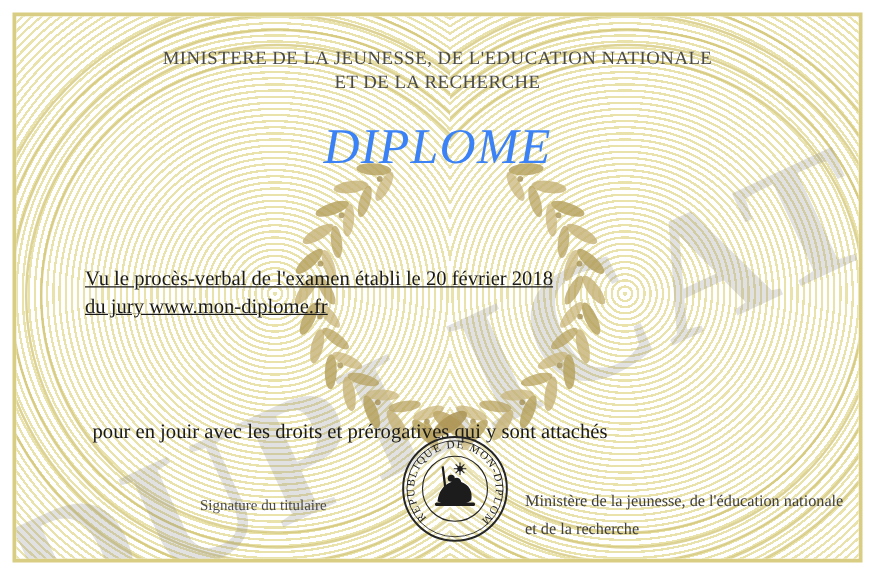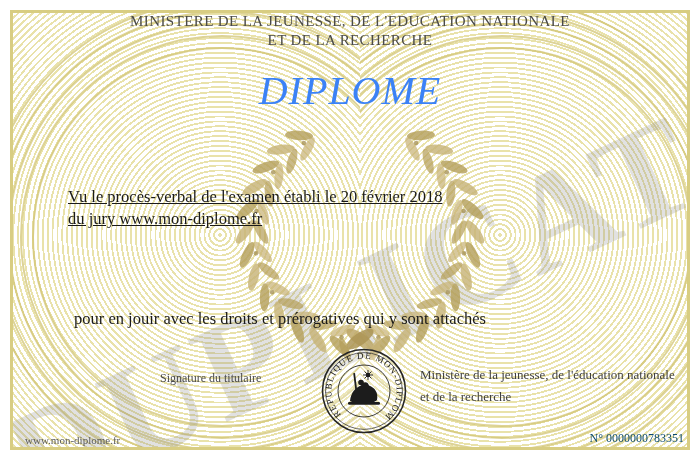--- a/index.html
+++ b/index.html
@@ -21,21 +21,21 @@
     position:absolute;left:50%;top:50%;
     transform:translate(-50%,-50%) translate(45px,62px) rotate(-25deg);
     font-size:138px;font-weight:bold;letter-spacing:4px;white-space:nowrap;
     color:rgba(148,148,148,0.28);
   }
   
   .wreath{position:absolute;left:225px;top:75px;width:270px;height:285px;z-index:2;}
   
   .frame{position:absolute;inset:10px;border:3px solid #d8cd82;z-index:3;pointer-events:none;}
   
-  .txt{position:absolute;z-index:4;}
+  .txt{position:absolute;z-index:4;margin-top:26px;}
   .header{left:0;top:12px;width:100%;text-align:center;color:#4a4a48;font-size:15px;letter-spacing:0.4px;line-height:19px;}
   .title{left:0;top:71px;width:100%;text-align:center;color:#3b82f6;font-size:40px;letter-spacing:1px;line-height:40px;font-style:italic;}
   .body-block{left:68px;top:186px;font-size:16.5px;color:#1a1a1a;line-height:22.4px;white-space:nowrap;text-decoration:underline;}
   .closing{left:0;top:309px;width:560px;text-align:center;font-size:16.5px;color:#1a1a1a;}
   .sig-left{left:160px;top:371px;font-size:12px;color:#4a4a4a;}
   .sig-right{left:420px;top:368px;font-size:13px;color:#3f3f3f;line-height:13px;font-family:Liberation Serif, serif;}
   .sig-right .l2{margin-top:9px;}
   .footer-site{left:25px;top:434px;font-size:11px;color:#5a5a5a;}
   .footer-num{right:16px;top:431px;font-size:12px;color:#0c4a6e;}
   

